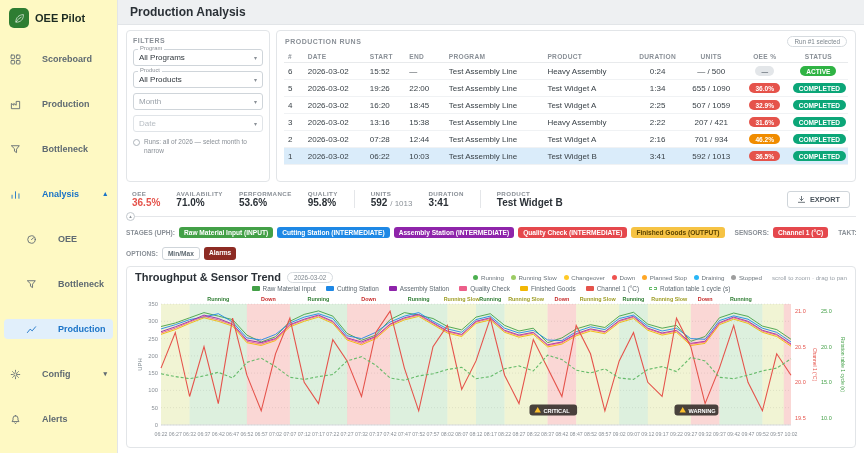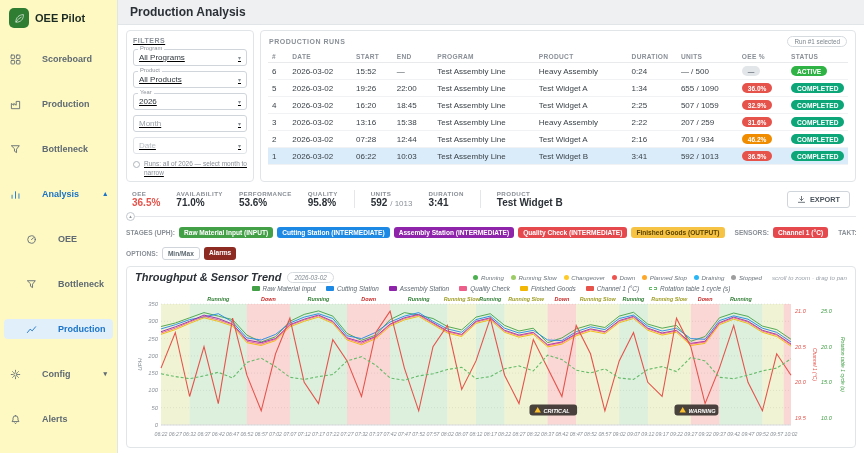--- a/index.html
+++ b/index.html
@@ -21,38 +21,38 @@
   .nav-item.selected { background:#e1effb; color:#1a73c7; }
   .nav-item .chev { margin-left:auto; font-size:7px; color:inherit; }
 
   
   .main { flex:1; display:flex; flex-direction:column; min-width:0; }
   .page-header { background:#eef0f2; border-bottom:1px solid #e2e5e8; padding:5px 12px; font-size:12px; font-weight:bold; color:#2b3137; }
   .content { flex:1; display:flex; flex-direction:column; padding:5px 8px; gap:4px; min-height:0; }
 
   .top-row { display:flex; gap:6px; height:152px; flex-shrink:0; }
   .card { border:1px solid #e2e5e8; border-radius:4px; background:#fff; }
-  .filters-card { width:128px; padding:6px; display:flex; flex-direction:column; gap:5px; flex-shrink:0;text-decoration:underline; }
+  .filters-card { width:144px; padding:6px; display:flex; flex-direction:column; gap:5px; flex-shrink:0; }
   .card-title { font-size:7px; font-weight:bold; letter-spacing:.5px; color:#8a9097; }
   .field { position:relative; }
   .field-label { position:absolute; top:-4px; left:5px; background:#fff; padding:0 2px; font-size:5.8px; color:#8a9097; }
   .select { border:1px solid #cfd5da; border-radius:3px; padding:3px 5px; font-size:8px; color:#30373d; display:flex; justify-content:space-between; align-items:center; background:#fff; cursor:pointer; }
   .select .sel-chev { color:#8a9097; font-size:6px; }
   .select.placeholder { color:#9aa1a8; }
   .select.disabled { color:#b7bdc3; border-color:#e0e4e8; }
   .filters-note { display:flex; gap:4px; align-items:flex-start; font-size:6.5px; line-height:1.35; color:#8a9097; margin-top:1px; }
   .note-dot { width:7px; height:7px; border:1px solid #aeb5bb; border-radius:50%; flex-shrink:0; margin-top:1px; }
 
   .runs-card { flex:1; padding:4px 7px; display:flex; flex-direction:column; min-width:0; overflow:hidden; }
   .runs-head { display:flex; justify-content:space-between; align-items:center; padding:1px 1px 4px; }
   .chip-outline { font-size:6.3px; color:#7d868d; border:1px solid #d6dbdf; border-radius:8px; padding:1px 6px; }
   table.runs { width:100%; border-collapse:collapse; font-size:8px; color:#3a4248; table-layout:fixed; }
   table.runs th { font-size:6.6px; color:#8a9097; font-weight:bold; text-align:left; padding:2px 4px; border-bottom:1px solid #e8eaec; letter-spacing:.3px; cursor:pointer; }
   table.runs td { padding:3px 4px; border-bottom:1px solid #f0f2f4; white-space:nowrap; overflow:hidden; }
-  table.runs th.c, table.runs td.c { }
+  table.runs th.c, table.runs td.c { text-align:center; }
   tr.selected td { background:#daecfa; }
   .pill { display:inline-block; border-radius:8px; padding:1.5px 6px; font-size:6.6px; font-weight:bold; color:#fff; }
   .pill.red { background:#e5534b; } .pill.orange { background:#f08c00; }
   .pill.gray { background:#e3e6e9; color:#6c757c; }
   .pill.active { background:#2fb344; } .pill.completed { background:#0ca678; }
 
   .stats-row { display:flex; align-items:center; gap:16px; padding:1px 6px; height:26px; flex-shrink:0; }
   .stat .lbl { font-size:6.2px; font-weight:bold; color:#8a9097; letter-spacing:.4px; }
   .stat .val { font-size:10px; font-weight:bold; color:#2b3137; white-space:nowrap; }
   .stat .val .sfx { font-size:8px; font-weight:normal; color:#8a9097; }
@@ -63,21 +63,21 @@
 
   .section-divider { position:relative; border-top:1px solid #e4e6e9; height:4px; flex-shrink:0; }
   .collapse-handle { position:absolute; left:0; top:-5px; width:9px; height:9px; border:1px solid #c3c9ce; border-radius:50%; background:#fff; color:#8a9097; font-size:5px; line-height:7px; text-align:center; cursor:pointer; }
 
   .chips-row { display:flex; align-items:center; gap:4px; height:17px; flex-shrink:0; white-space:nowrap; overflow:hidden; }
   .row-label { font-size:6.6px; font-weight:bold; color:#8a9097; flex-shrink:0; }
   .chip { border-radius:3px; padding:2px 5px; font-size:6.6px; font-weight:bold; color:#fff; cursor:pointer; flex-shrink:0; }
   .chip.outline { background:#fff; color:#5f6a72; border:1px solid #cfd5da; }
   .chip.dark { background:#8d2b23; }
 
-  .chart-card { flex:1; padding:4px 8px 2px; display:flex; flex-direction:column; min-height:0;font-style:italic; }
+  .chart-card { flex:1; padding:4px 8px 2px; display:flex; flex-direction:column; min-height:0; }
   .chart-head { display:flex; align-items:center; gap:6px; flex-shrink:0; }
   .chart-title { font-size:11px; font-weight:bold; color:#2b3137; }
   .state-legend { margin-left:auto; display:flex; gap:7px; align-items:center; font-size:6.2px; color:#6c757c; }
   .state-item { display:flex; align-items:center; gap:2.5px; }
   .dot { width:5px; height:5px; border-radius:50%; }
   .hint { font-size:6.2px; color:#9aa1a8; margin-left:4px; }
   .series-legend { display:flex; gap:10px; justify-content:center; align-items:center; font-size:6.4px; color:#5f6a72; padding:2px 0 1px; flex-shrink:0; }
   .series-item { display:flex; align-items:center; gap:3px; cursor:pointer; }
   .swatch { width:8px; height:5px; border-radius:1px; }
   .swatch.dashed { background:transparent !important; border:1px dashed; height:3px; }
@@ -196,27 +196,20 @@
             <span class="field-label">Program</span>
             <div class="select">
               <span>All Programs</span>
                 <span class="sel-chev">▾</span>
             </div>
           </div>
           <div class="field">
             <span class="field-label">Product</span>
             <div class="select">
               <span>All Products</span>
-                <span class="sel-chev">▾</span>
-            </div>
-          </div>
-          <div class="field">
-            <span class="field-label">Year</span>
-            <div class="select">
-              <span>2026</span>
                 <span class="sel-chev">▾</span>
             </div>
           </div>
           <div class="field">
             <div class="select placeholder">
               <span>Month</span>
                 <span class="sel-chev">▾</span>
             </div>
           </div>
           <div class="field">
@@ -301,21 +294,21 @@
                   <td class="c"><span class="pill completed">COMPLETED</span></td>
                 </tr>
                 <tr>
                   <td>3</td>
                   <td>2026-03-02</td>
                   <td>13:16</td>
                   <td>15:38</td>
                   <td>Test Assembly Line</td>
                   <td>Heavy Assembly</td>
                   <td class="c">2:22</td>
-                  <td class="c">207 / 259</td>
+                  <td class="c">207 / 421</td>
                   <td class="c"><span class="pill red">31.6%</span></td>
                   <td class="c"><span class="pill completed">COMPLETED</span></td>
                 </tr>
                 <tr>
                   <td>2</td>
                   <td>2026-03-02</td>
                   <td>07:28</td>
                   <td>12:44</td>
                   <td>Test Assembly Line</td>
                   <td>Test Widget A</td>

